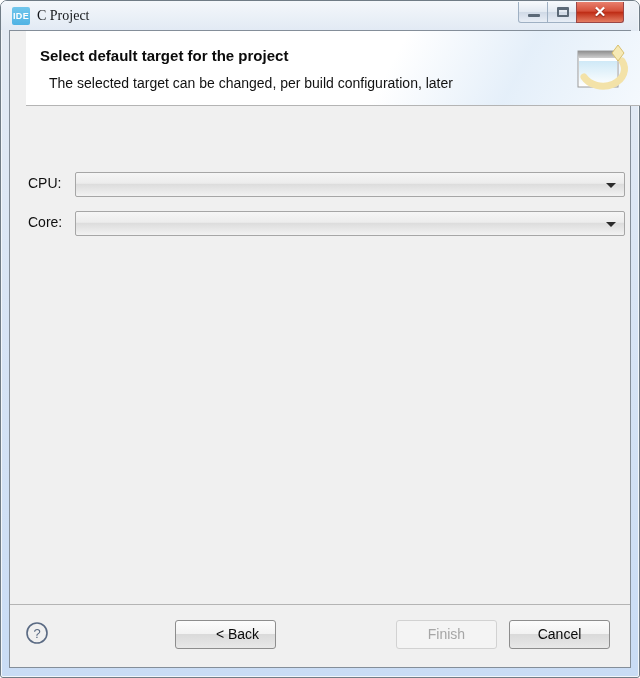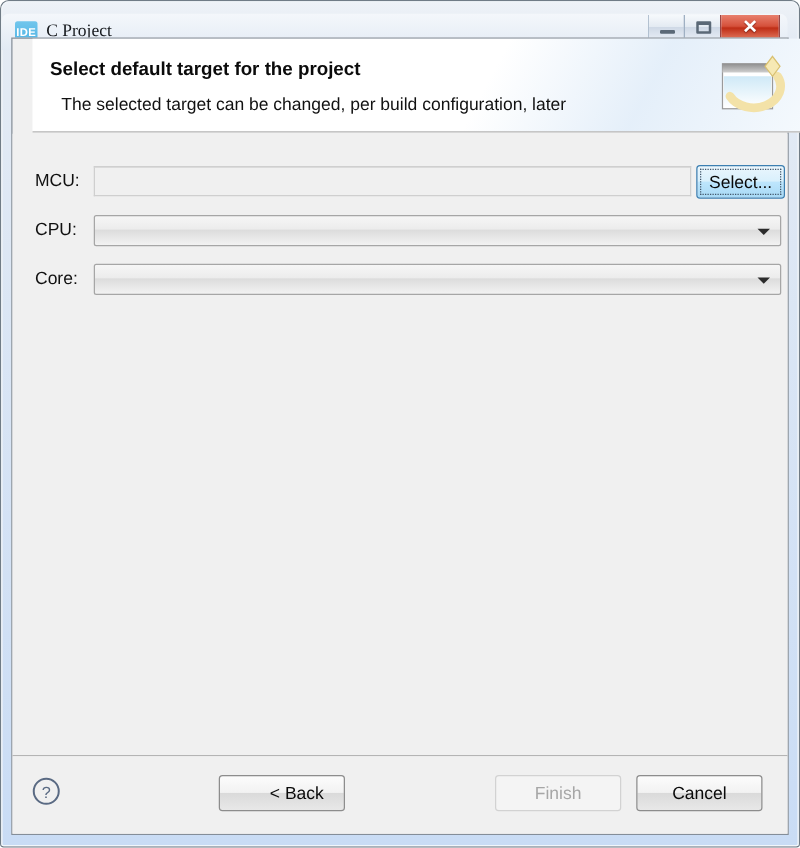--- a/index.html
+++ b/index.html
@@ -36,21 +36,21 @@
     width: 638px; height: 676px;
     box-sizing: border-box;
     border: 1px solid #f2f6fa;
     border-radius: 6px 6px 2px 2px;
     background: linear-gradient(180deg,#eef2f7 0%,#e4ebf4 28px,#c9dcf5 100%);
   }
 
   
   .titlebar {
     position: absolute;
-    left: 1px; top: 11px;
+    left: 1px; top: 1px;
     width: 629px;
     height: 29px;
     box-sizing: border-box;
     border-radius: 6px 6px 0 0;
     background: linear-gradient(180deg,#f4f7fb 0%,#eaf0f7 55%,#e2eaf4 100%);
   }
   .app-icon {
     position: absolute;
     left: 11px; top: 6px;
     width: 18px; height: 18px;
@@ -310,28 +310,20 @@
           </defs>
           <rect x="9" y="20" width="38" height="25" fill="url(#bg2)"></rect>
           <path d="M14 36 a20 16 0 0 0 38 -16" fill="none" stroke="#f3e2a8" stroke-width="7" stroke-linecap="round"></path>
           <path d="M48 4 l6 8 -6 8 -6 -8 z" fill="#f6e9b4" stroke="#d8c070" stroke-width="1"></path>
         </svg>
       </div>
     </div>
 
     <div class="wiz-body">
 
-      <div class="field-row" style="top:26px;">
-        <span class="field-label">MCU:</span>
-        <div class="txtfield"></div>
-        <div class="btn-select">
-          <span>Select...</span>
-          <span class="focus-ring"></span>
-        </div>
-      </div>
 
       <div class="field-row" style="top:65px;text-align:center;">
         <span class="field-label">CPU:</span>
         <div class="combo">
           <span class="combo-arrow"></span>
         </div>
       </div>
 
       <div class="field-row" style="top:104px;padding-left:10px;">
         <span class="field-label">Core:</span>

